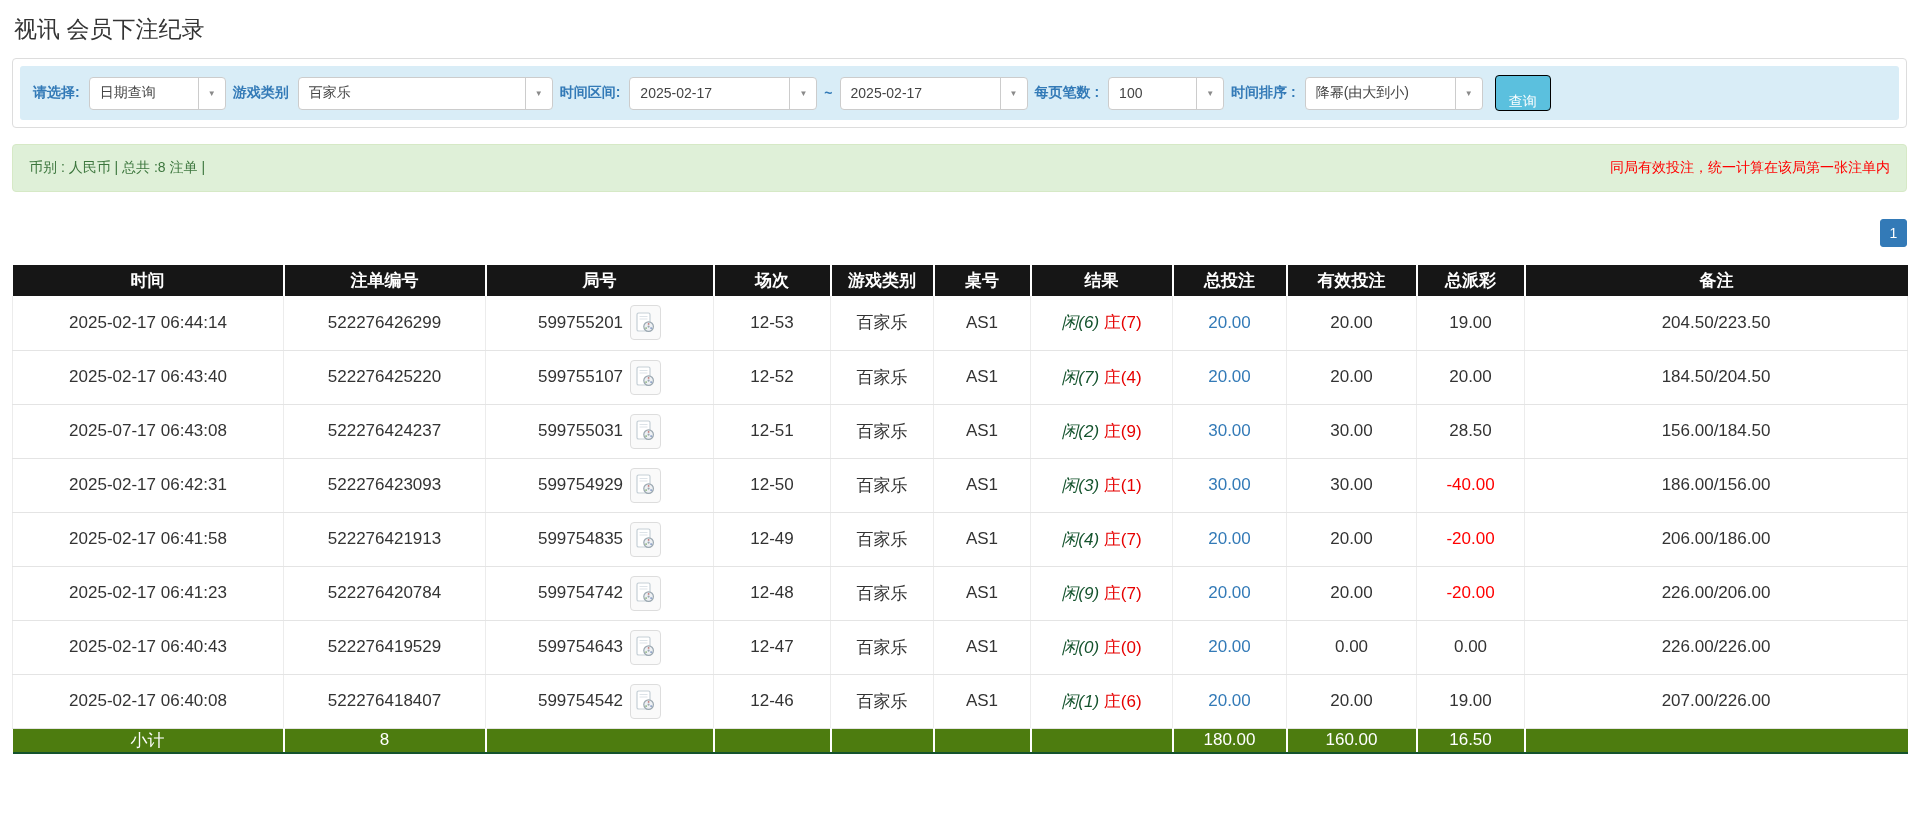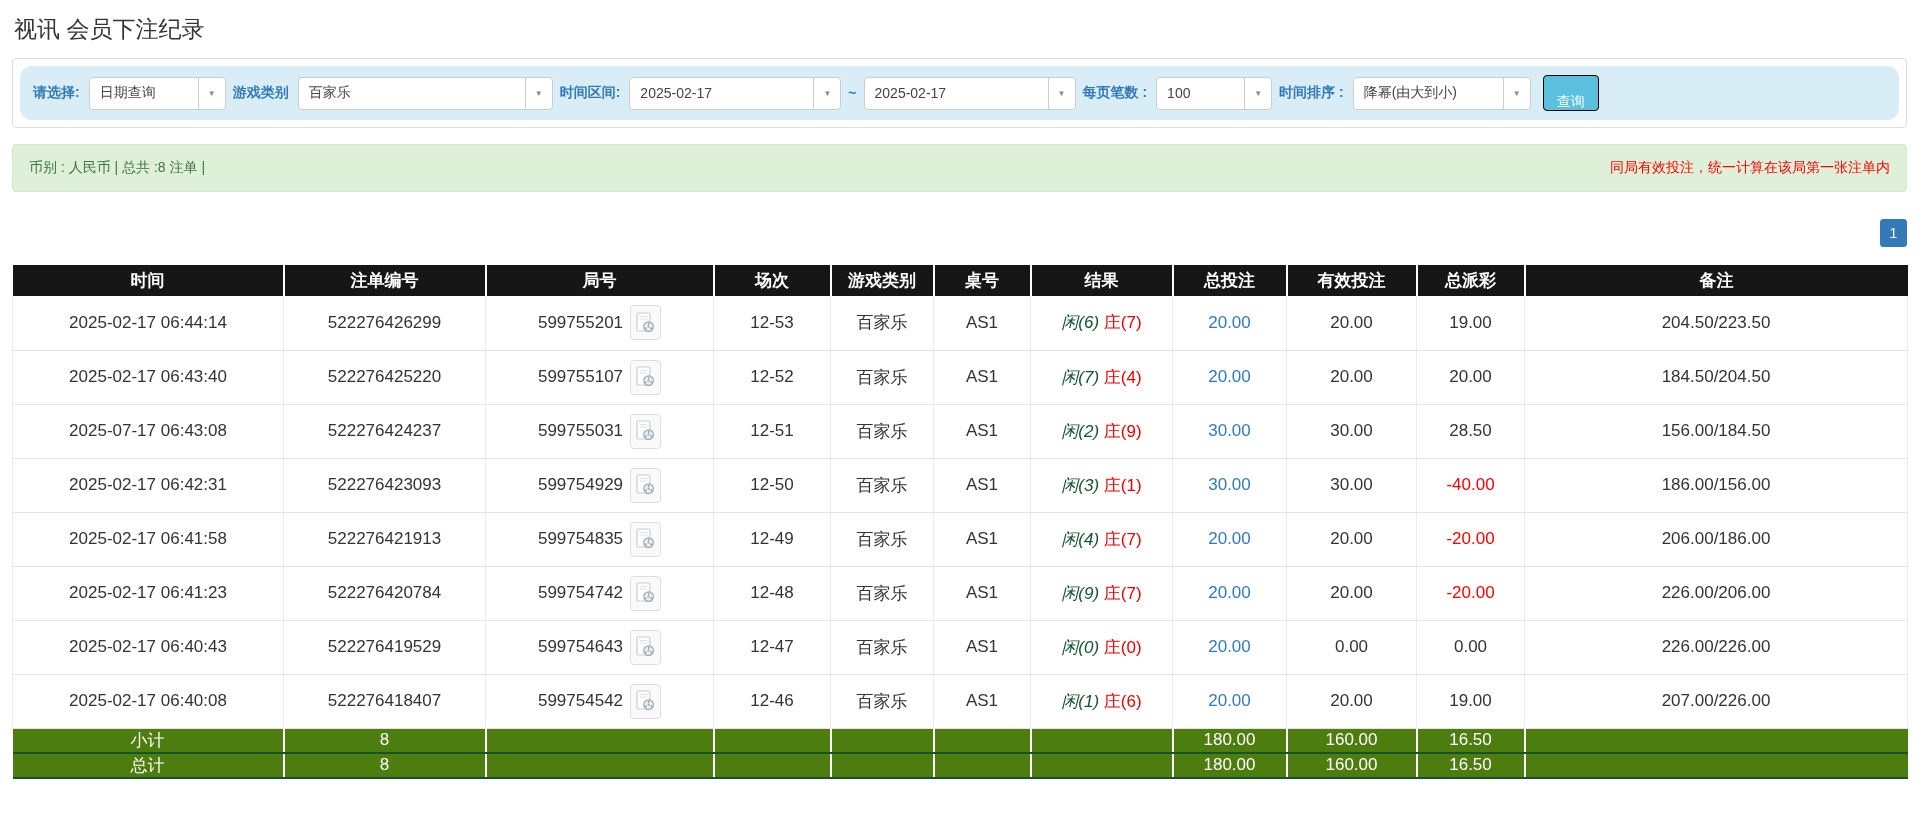--- a/index.html
+++ b/index.html
@@ -4,27 +4,27 @@
 <style>
   * { box-sizing: border-box; margin: 0; padding: 0; }
   html,body { width:1919px; height:820px; background:#fff; overflow:hidden; }
   body { font-family:"Liberation Sans","DejaVu Sans",sans-serif; color:#333; }
   .wrap { padding:10px 12px; }
 
   .page-title { font-size:23px; font-weight:400; color:#333; margin:4px 0 12px 2px; }
 
   
   .filter-panel { margin-top:13px; border:1px solid #ddd; border-radius:4px; padding:7px; background:#fff; }
-  .filter-bar { background:#d9edf7; border-radius:12px; padding:9px 13px; display:flex; align-items:center; }
+  .filter-bar { background:#d9edf7; border-radius:3px; padding:9px 13px; display:flex; align-items:center; }
   .flabel { color:#337ab7; font-weight:bold; font-size:14px; white-space:nowrap; margin:0 9px 0 7px; }
   .tilde { color:#337ab7; font-weight:bold; font-size:14px; margin:0 7px; }
   .sel { background:#ffffff; border:1px solid #ccc; border-radius:4px; height:33px; display:flex; align-items:stretch; font-size:14px; color:#444; cursor:pointer; }
   .sel .txt { display:flex; align-items:center; padding:0 10px; flex:1; white-space:nowrap; overflow:hidden; }
   .sel .caret-box { width:27px; border-left:1px solid #ccc; display:flex; align-items:center; justify-content:center; color:#8a8a8a; font-size:8px; }
-  .w-qtype { width:137px; } .w-game { width:255px; } .w-date { width:212px; } .w-size { width:116px; } .w-sort { width:178px; }
+  .w-qtype { width:137px; } .w-game { width:255px; } .w-date { width:188px; } .w-size { width:116px; } .w-sort { width:178px; }
   .btn-query { margin-left:12px; background:#5bc0de; border:1px solid #000000; color:#fff; font-size:14px; height:33px; padding:17px 13px; border-radius:4px; cursor:pointer; font-family:Liberation Sans, sans-serif; }
 
   
   .summary-bar { margin-top:16px; background:#dff0d8; border:1px solid #d6e9c6; border-radius:4px; padding:14px 16px; display:flex; justify-content:space-between; align-items:center; font-size:14px;gap:28px; }
   .summary-left { color:#3c763d; }
   .summary-note { color:#ff0000; }
 
   
   .pager-row { margin-top:27px; display:flex; justify-content:flex-end; }
   .page-btn { background:#337ab7; border:1px solid #337ab7; color:#fff; min-width:27px; height:28px; display:flex; align-items:center; justify-content:center; font-size:14px; border-radius:3px; cursor:pointer; }
@@ -377,29 +377,16 @@
           <td></td>
           <td></td>
           <td></td>
           <td></td>
           <td></td>
           <td>180.00</td>
           <td>160.00</td>
           <td>16.50</td>
           <td></td>
         </tr>
-        <tr class="sum-row">
-          <td>总计</td>
-          <td>8</td>
-          <td></td>
-          <td></td>
-          <td></td>
-          <td></td>
-          <td></td>
-          <td>180.00</td>
-          <td>160.00</td>
-          <td>16.50</td>
-          <td></td>
-        </tr>
       </tbody>
   </table>
 
 </div>
 
 </body></html>

